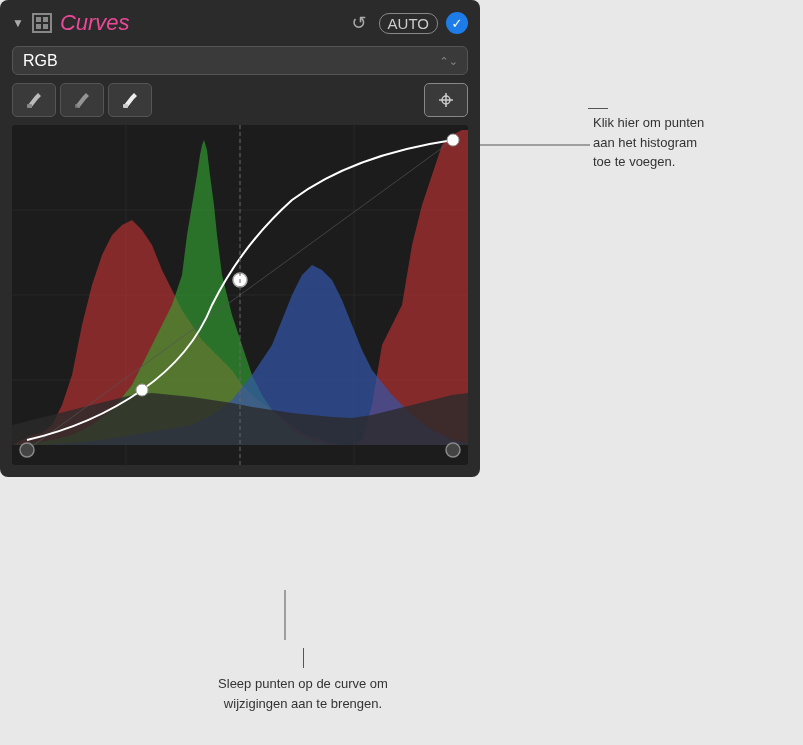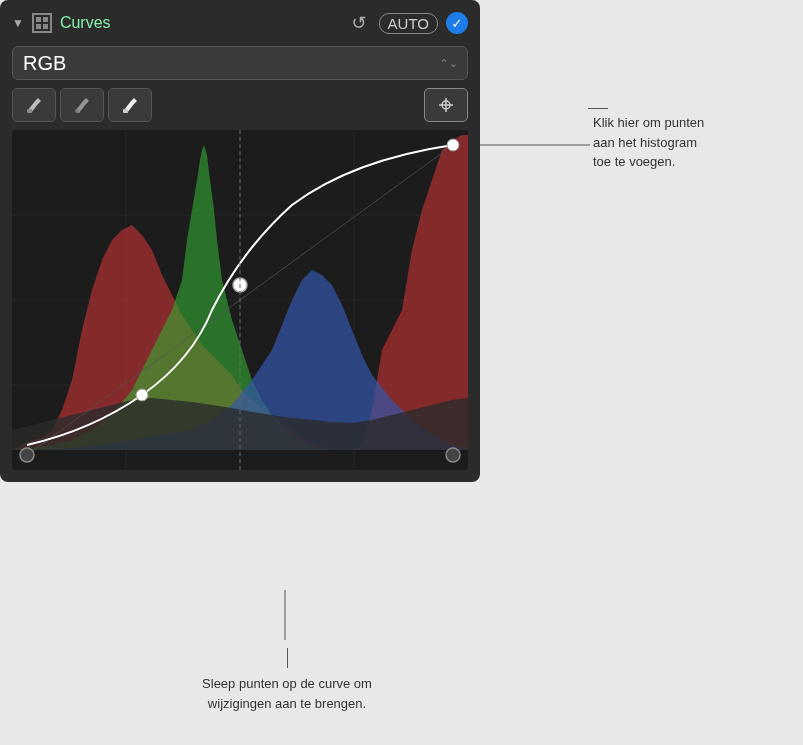--- a/index.html
+++ b/index.html
@@ -41,24 +41,25 @@
       display: inline-grid;
       grid-template-columns: 1fr 1fr;
       gap: 2px;
       padding: 2px;
     }
     .grid-icon span {
       background: #888;
     }
 
     .panel-title {
-      color: #86efac;
-      font-size: 16px;
+      color: #ec4899;
+      font-size: 22px;
       font-weight: 500;
       flex: 1;
+      font-style: italic;
     }
 
     .undo-btn {
       background: none;
       border: none;
       color: #aaa;
       font-size: 18px;
       cursor: pointer;
       padding: 2px 4px;
     }
@@ -90,21 +91,21 @@
     .channel-row {
       margin-bottom: 8px;
     }
 
     .channel-select {
       width: 100%;
       background: #3a3a3a;
       border: 1px solid #555;
       border-radius: 6px;
       color: #ffffff;
-      font-size: 20px;
+      font-size: 16px;
       padding: 5px 10px;
       appearance: none;
       -webkit-appearance: none;
       cursor: pointer;
       position: relative;
     }
 
     .channel-select-wrapper {
       position: relative;
     }
@@ -298,16 +299,16 @@
   </div>
 </div>
 
 <div class="annotation-right" style="position:absolute; top:108px; left:588px;">
   <div style="height:1px; background:#555; width:20px; margin-bottom:4px;"></div>
   <div class="annotation-right-text">
     <span>Klik hier om punten<br>aan het histogram<br>toe te voegen.</span>
   </div>
 </div>
 
-<div style="position:absolute; top:648px; left:152px; width:270px; text-align:center;">
+<div style="position:absolute; top:648px; left:168px; width:270px; text-align:center;">
   <div style="width:1px; height:20px; background:#555; margin: 0 auto 6px;"></div>
   <div class="annotation-bottom-text">Sleep punten op de curve om<br>wijzigingen aan te brengen.</div>
 </div>
 
 </body></html>

